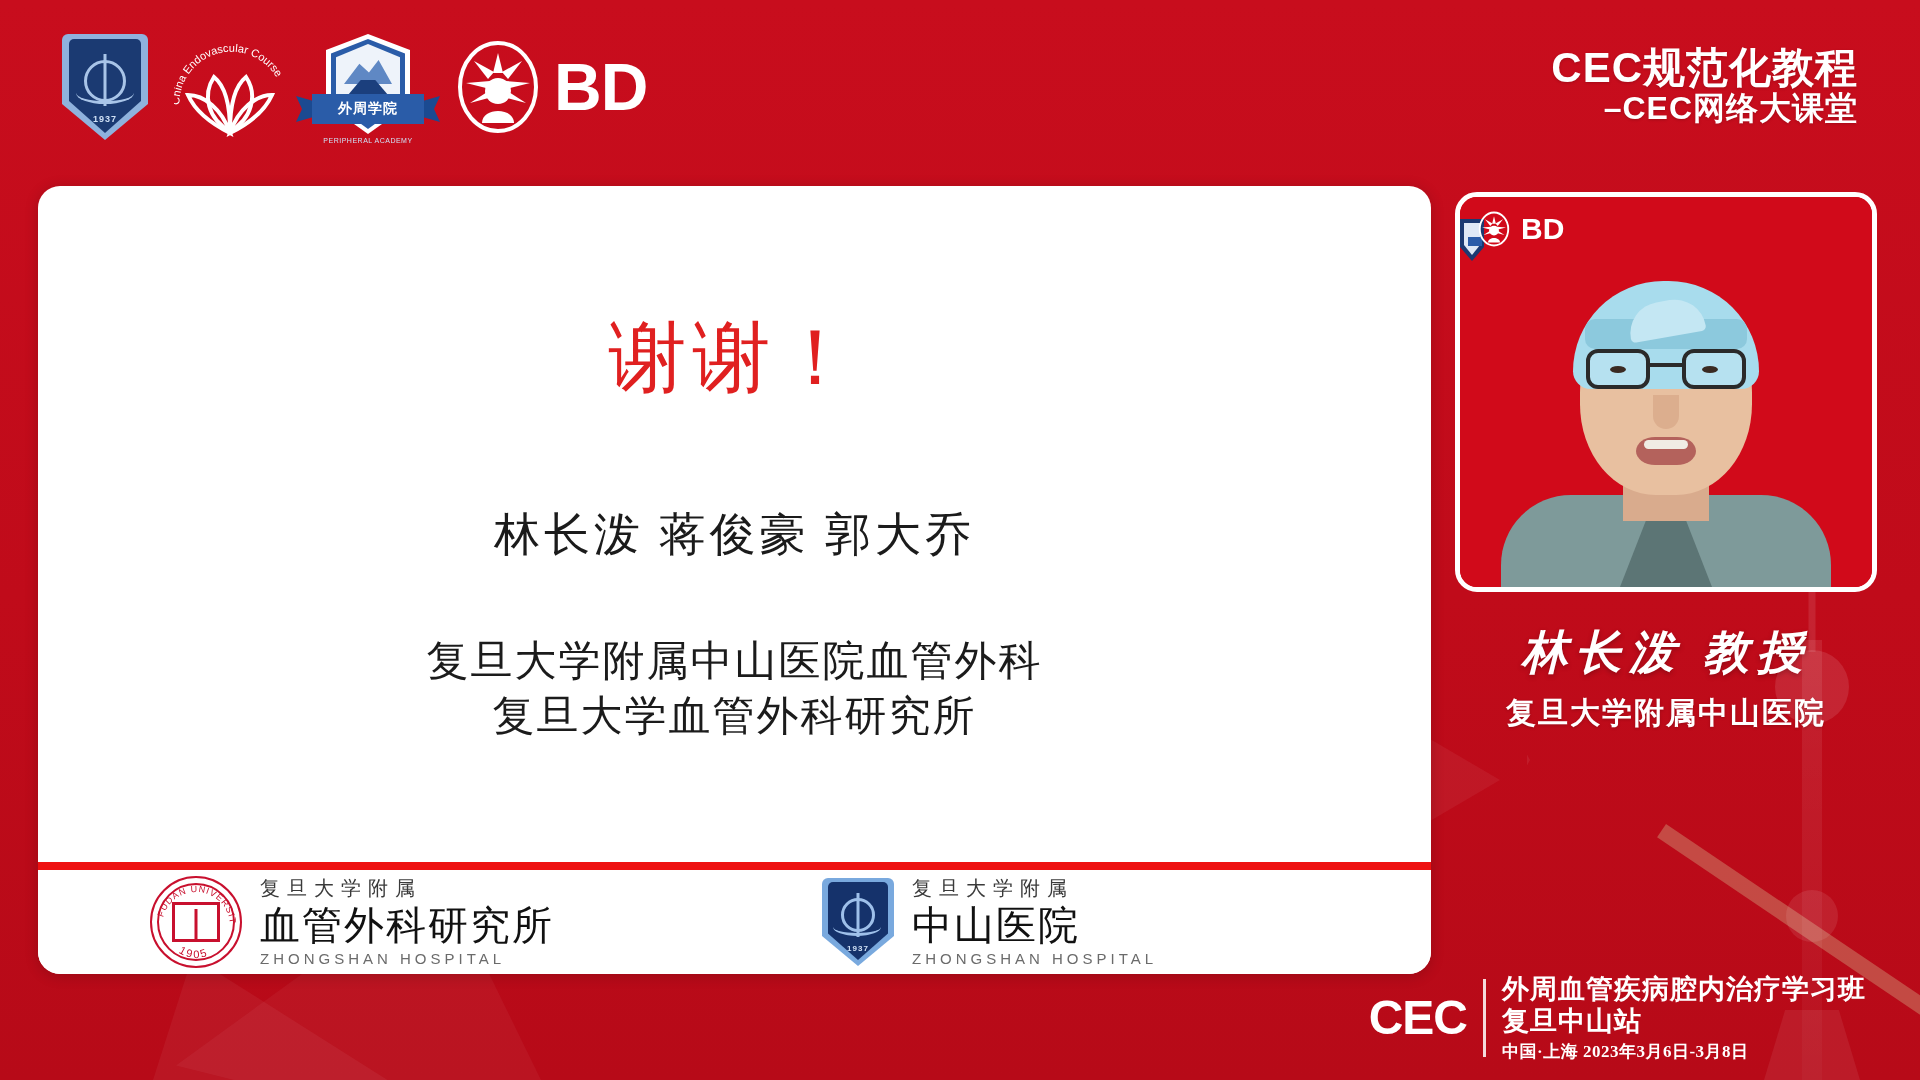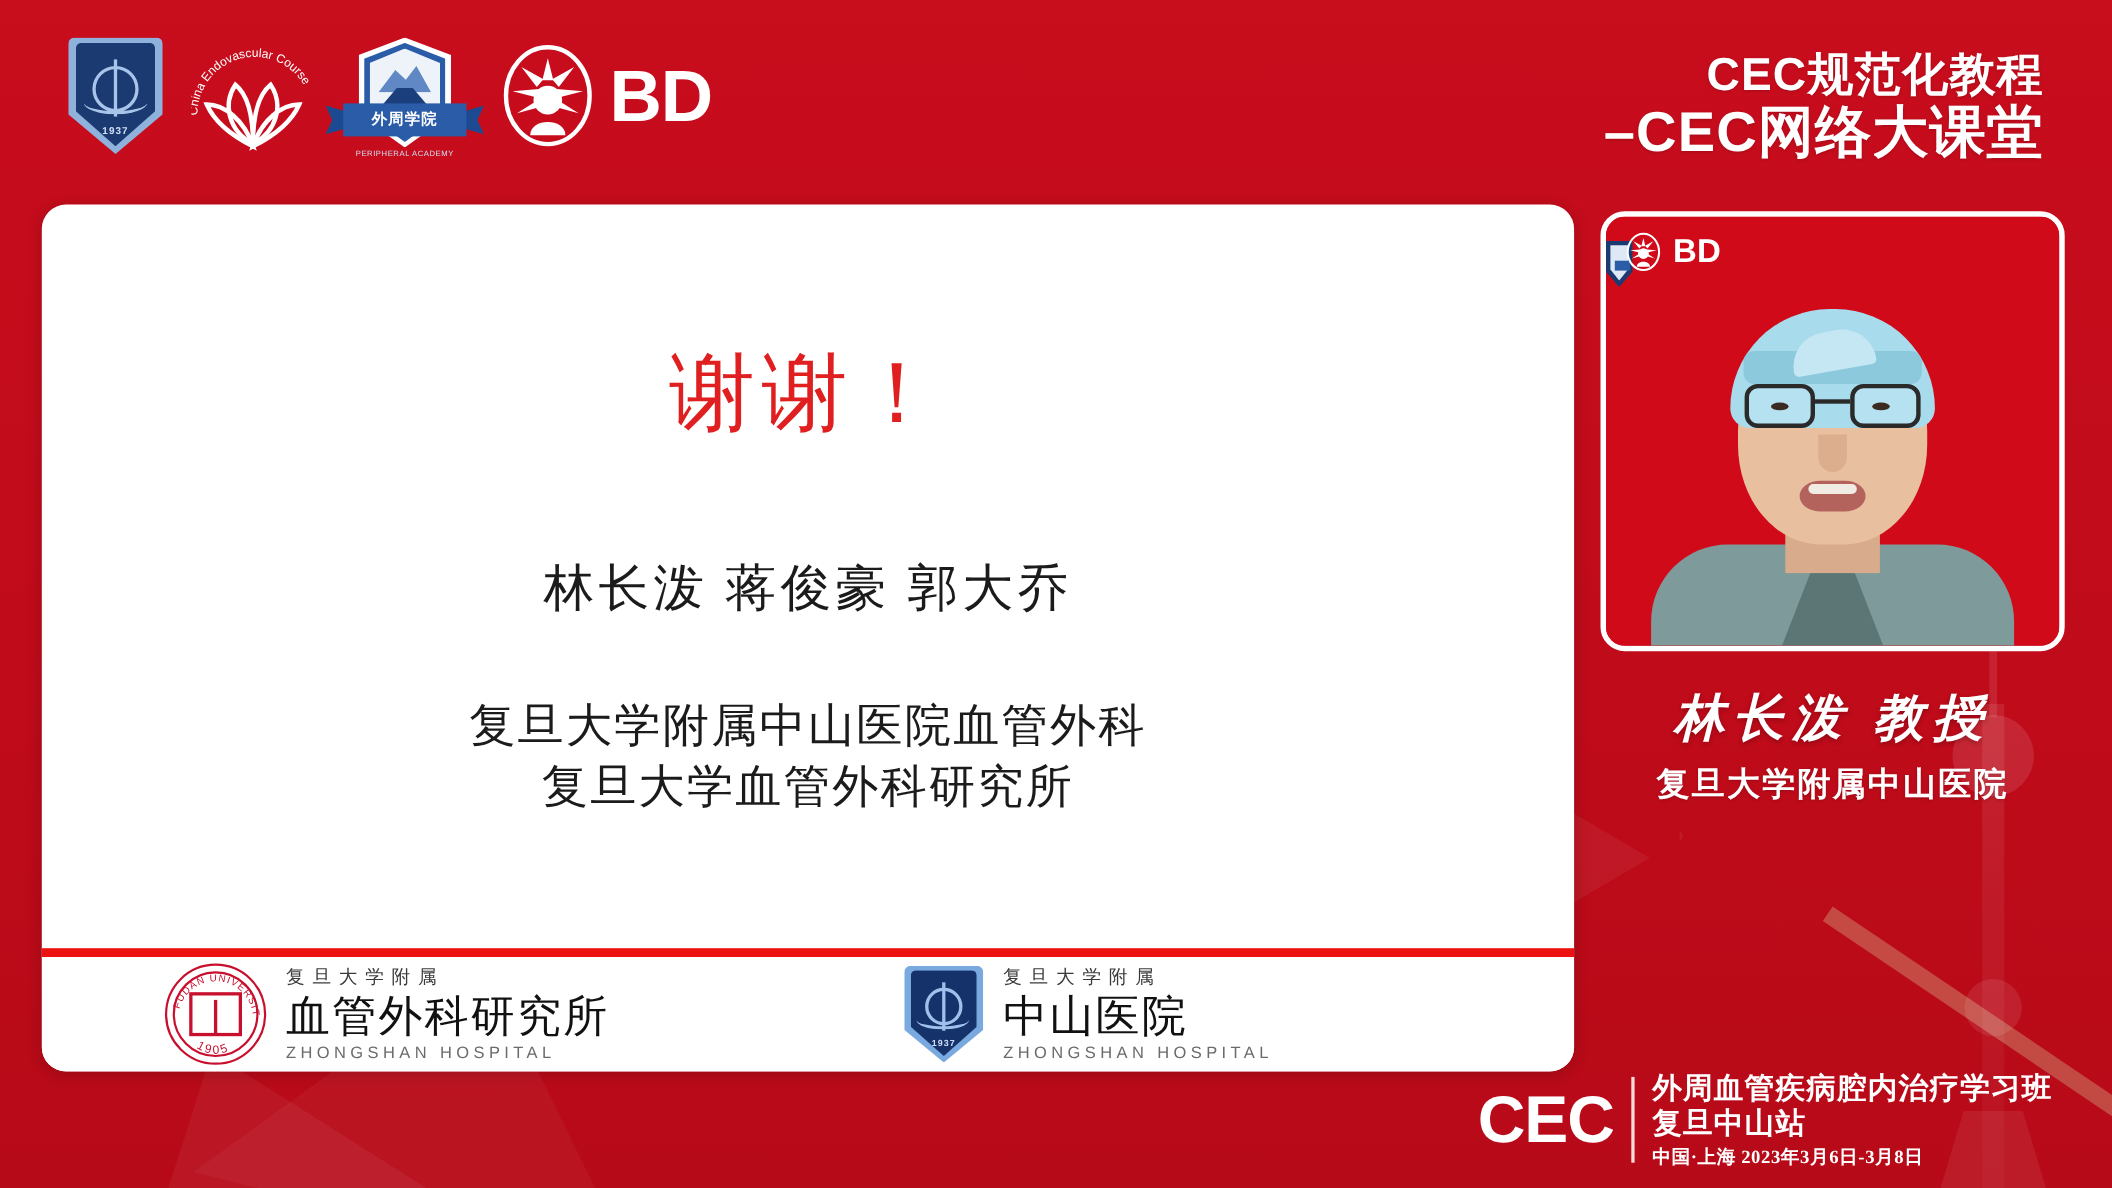--- a/index.html
+++ b/index.html
@@ -159,21 +159,21 @@
   .bd-logo{ display:flex; align-items:center; gap:14px; margin-left:6px; }
   .bd-mark{ width:84px; height:96px; }
   .bd-word{ color:#fff; font-size:66px; font-weight:bold; letter-spacing:-1px; line-height:1; }
 
   .header-title{
     position:absolute; right:62px; top:44px; text-align:right; color:#fff;
     font-weight:bold; line-height:1.12; letter-spacing:1px;
     text-shadow:0 1px 3px rgba(0,0,0,0.18);
   }
   .header-title .l1{ font-size:42px; }
-  .header-title .l2{ font-size:51px; }
+  .header-title .l2{ font-size:32px; }
 
   
   #slide{
     position:absolute; left:38px; top:186px; width:1393px; height:788px;
     background:#fff; border-radius:22px; overflow:hidden;
     box-shadow:0 2px 14px rgba(0,0,0,0.18);
   }
   .slide-body{ position:relative; height:676px; }
   .thanks{
     position:absolute; left:0; right:0; top:120px; text-align:center;
@@ -211,21 +211,21 @@
     position:absolute; left:50%; top:50%; transform:translate(-50%,-50%);
     width:48px; height:40px; border:3px solid #c8102e;
   }
   .fd-seal .core::after{
     content:""; position:absolute; left:50%; top:4px; transform:translateX(-50%);
     width:3px; height:32px; background:#c8102e;
   }
   .fd-seal svg{ position:absolute; inset:0; }
 
   .foot-txt{ line-height:1; }
-  .foot-txt .t1{ font-size:17px; color:#3a3a3a; letter-spacing:7px; margin-bottom:7px; }
+  .foot-txt .t1{ font-size:20px; color:#3a3a3a; letter-spacing:7px; margin-bottom:7px; }
   .foot-txt .t2{ font-size:40px; color:#111; font-weight:normal; letter-spacing:2px; margin-bottom:6px; }
   .foot-txt .t3{ font-size:15px; color:#6b6b6b; letter-spacing:4px; }
 
   
   .zs-small{ position:relative; width:72px; height:88px; }
   .zs-small .outer{
     position:absolute; inset:0; background:#79a9de;
     clip-path:polygon(50% 100%, 0% 66%, 0% 0%, 100% 0%, 100% 66%);
     border-radius:6px 6px 0 0;
   }
@@ -343,21 +343,21 @@
   .cam-caption .org{
     color:#fff; font-size:30px; font-weight:bold; letter-spacing:2px; margin-top:14px;
     text-shadow:0 1px 3px rgba(0,0,0,0.2);
   }
 
   
   #cecbar{
     position:absolute; right:54px; bottom:18px; display:flex; align-items:center; z-index:6;
   }
   #cecbar .cec-word{
-    color:#fff; font-size:60px; font-weight:bold; letter-spacing:-1px; line-height:1;
+    color:#fff; font-size:48px; font-weight:bold; letter-spacing:-1px; line-height:1;
     margin-right:16px;
   }
   #cecbar .divider{ width:3px; height:78px; background:rgba(255,255,255,0.85); margin-right:16px; }
   #cecbar .cec-txt{ color:#fff; line-height:1.18;font-family:Liberation Serif, serif; }
   #cecbar .cec-txt .c1{ font-size:27px; font-weight:bold; letter-spacing:1px; }
   #cecbar .cec-txt .c2{ font-size:27px; font-weight:bold; letter-spacing:1px; }
   #cecbar .cec-txt .c3{ font-size:17px; font-weight:bold; margin-top:4px; letter-spacing:.5px; }
 </style>
 </head>
 <body>

